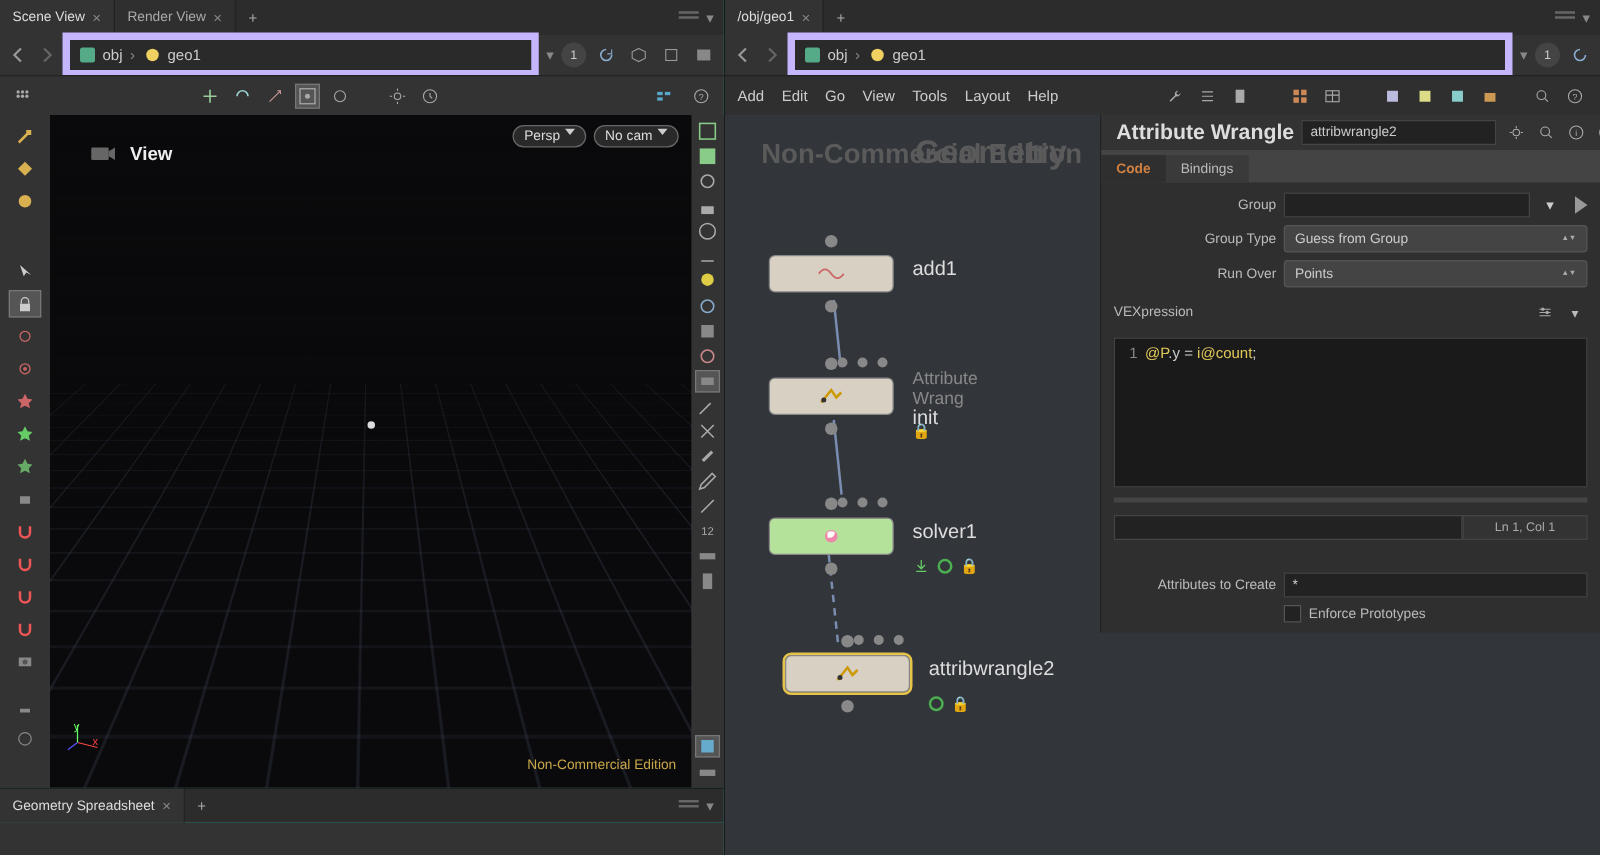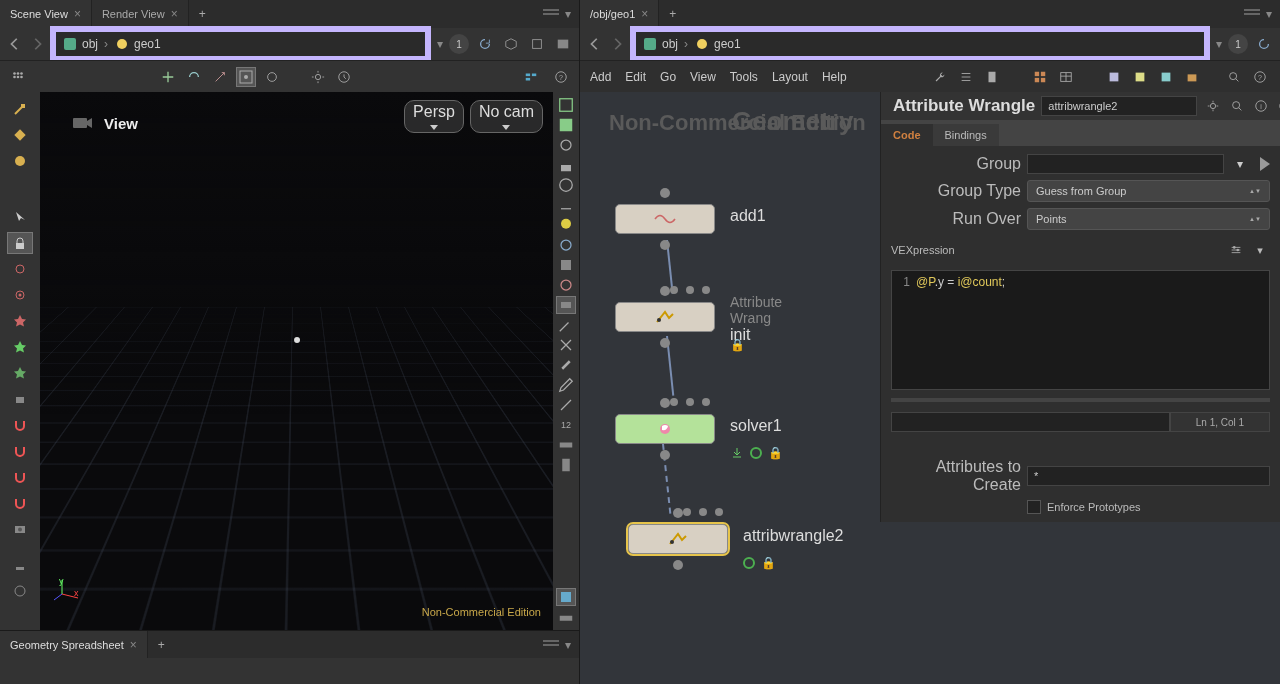--- a/index.html
+++ b/index.html
@@ -42,21 +42,21 @@
 
 
 .viewport-wrap { flex: 1; display: flex; position: relative; background: #2a2a2a; }
 .left-tools { width: 40px; background: #333; display: flex; flex-direction: column; align-items: center; gap: 4px; padding: 6px 0; }
 .left-tools .tbtn { width: 26px; height: 22px; display: flex; align-items: center; justify-content: center; }
 .tbtn.highlight { background: #555; border: 1px solid #777; }
 .tbtn svg { width: 16px; height: 16px; }
 
 .viewport { flex: 1; position: relative; background: #0a0a0c; overflow: hidden; }
 .view-overlay { position: absolute; top: 8px; right: 10px; display: flex; gap: 6px; }
-.vdrop { background: rgba(50,50,50,0.8); border: 1px solid #666; border-radius: 10px; padding: 2px 8px; font-size: 16px; color: #ddd; display: flex; align-items: center; gap: 4px; flex-direction: column; }
+.vdrop { background: rgba(50,50,50,0.8); border: 1px solid #666; border-radius: 10px; padding: 2px 8px; font-size: 11px; color: #ddd; display: flex; align-items: flex-start; gap: 4px; }
 .caret-down { width: 0; height: 0; border-left: 4px solid transparent; border-right: 4px solid transparent; border-top: 5px solid #ccc; }
 
 .view-title { position: absolute; top: 22px; left: 30px; display: flex; align-items: center; gap: 10px; }
 .view-title .cam-icon { width: 24px; height: 18px; }
 .view-title-text { font-size: 15px; font-weight: bold; color: #eee; }
 
 .grid-floor { position: absolute; left: 0; right: 0; bottom: 0; height: 60%; background:
   repeating-linear-gradient(to right, rgba(70,80,100,0.25) 0 1px, transparent 1px 28px),
   repeating-linear-gradient(to top, rgba(70,80,100,0.15) 0 1px, transparent 1px 14px);
   transform: perspective(500px) rotateX(68deg) scaleY(1.4);
@@ -117,21 +117,21 @@
 .pp-header-title { font-size: 17px; font-weight: bold; color: #ddd; white-space: nowrap; }
 .pp-name-input { flex: 1; background: #222; border: 1px solid #444; height: 20px; color: #ccc; padding: 0 6px; font-size: 11px; }
 .pp-header-icons { display: flex; gap: 4px; }
 
 .pp-tabs { height: 26px; background: #444; display: flex; align-items: flex-end; }
 .pp-tab { padding: 5px 12px; font-size: 11px; background: #3a3a3a; color: #bbb; }
 .pp-tab.active { background: #2f2f2f; color: #d08040; font-weight: bold; }
 
 .pp-body { padding: 8px 10px; display: flex; flex-direction: column; gap: 6px; }
 .pp-row { display: flex; align-items: center; gap: 6px; }
-.pp-label { width: 130px; text-align: right; font-size: 16px; color: #bbb; }
+.pp-label { width: 130px; text-align: right; font-size: 11px; color: #bbb; }
 .pp-input { flex: 1; background: #222; border: 1px solid #444; height: 20px; }
 .pp-select { flex: 1; background: #444; border: 1px solid #555; height: 22px; color: #ccc; padding: 0 8px; font-size: 11px; display: flex; align-items: center; justify-content: space-between; border-radius: 3px; }
 .pp-select .updown { display: flex; flex-direction: column; font-size: 6px; color: #aaa; }
 .triangle-play { width: 0; height: 0; border-top: 7px solid transparent; border-bottom: 7px solid transparent; border-left: 10px solid #999; margin-left: 4px; }
 
 .vex-head { padding: 4px 0; display: flex; justify-content: space-between; align-items: center; font-size: 11px; color: #bbb; }
 .vex-editor { background: #1a1a1a; border: 1px solid #444; height: 120px; font-family: monospace; padding: 4px; color: #ccc; font-size: 12px; overflow: hidden; }
 .vex-line { display: flex; }
 .vex-gutter { width: 20px; text-align: right; padding-right: 6px; color: #888; }
 .vex-code .attr { color: #e0c85a; }

